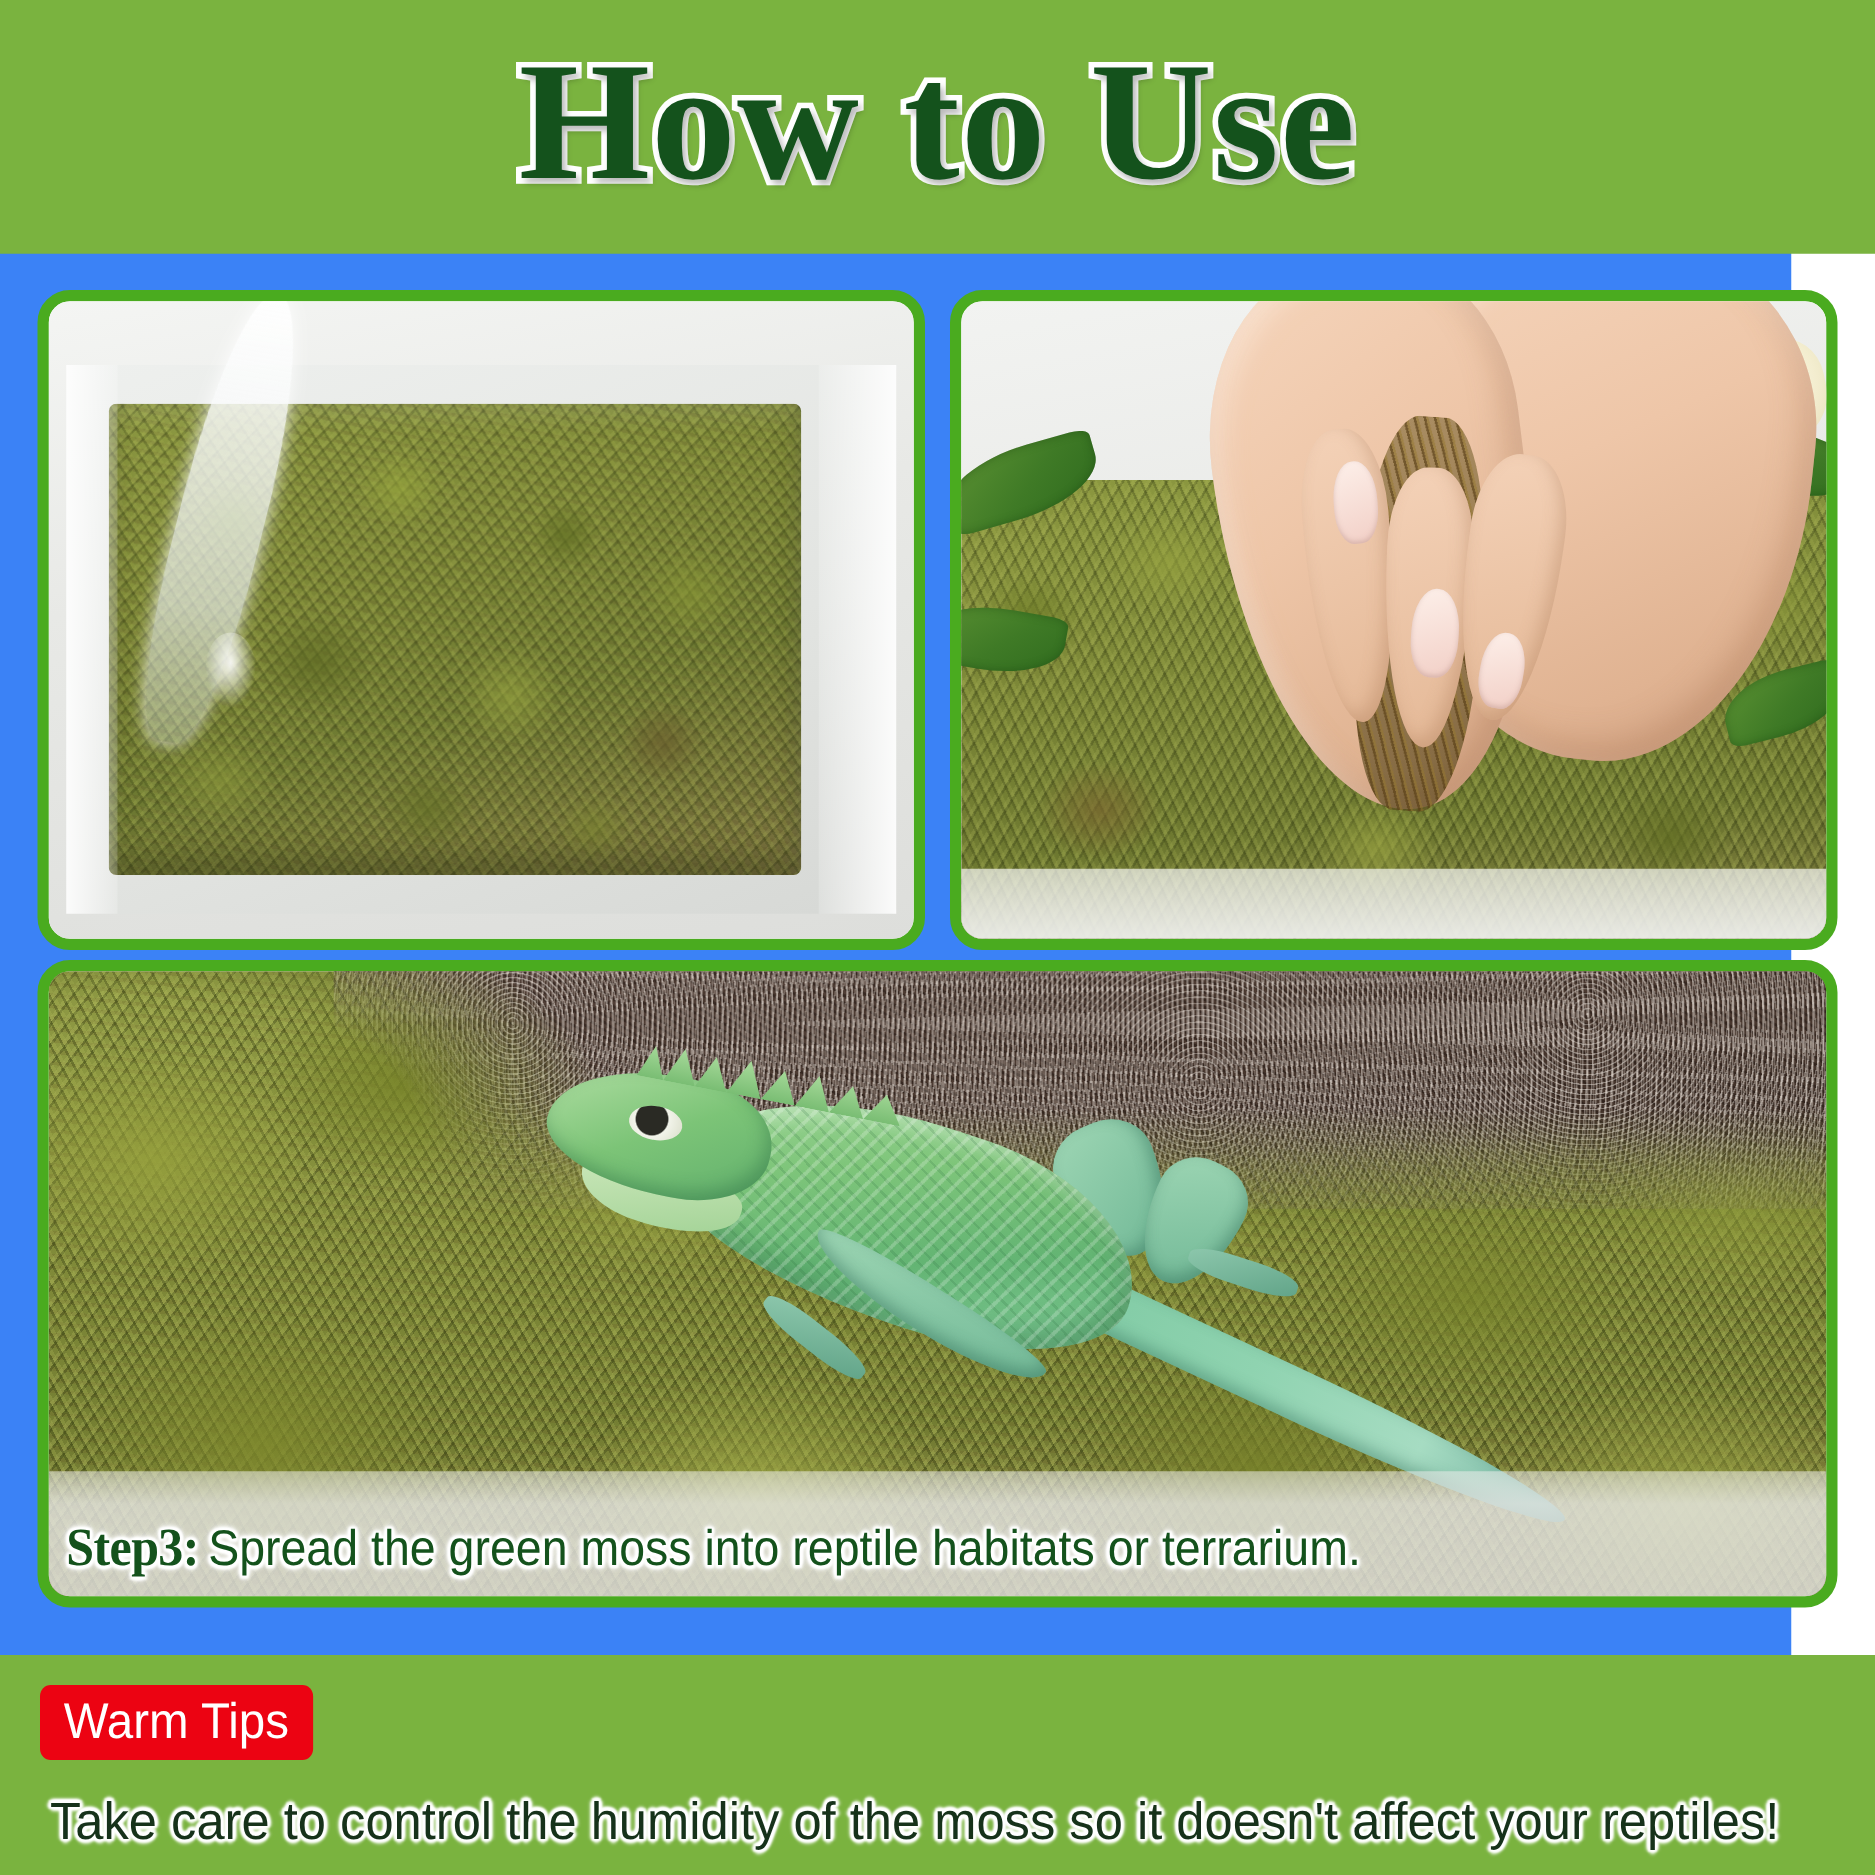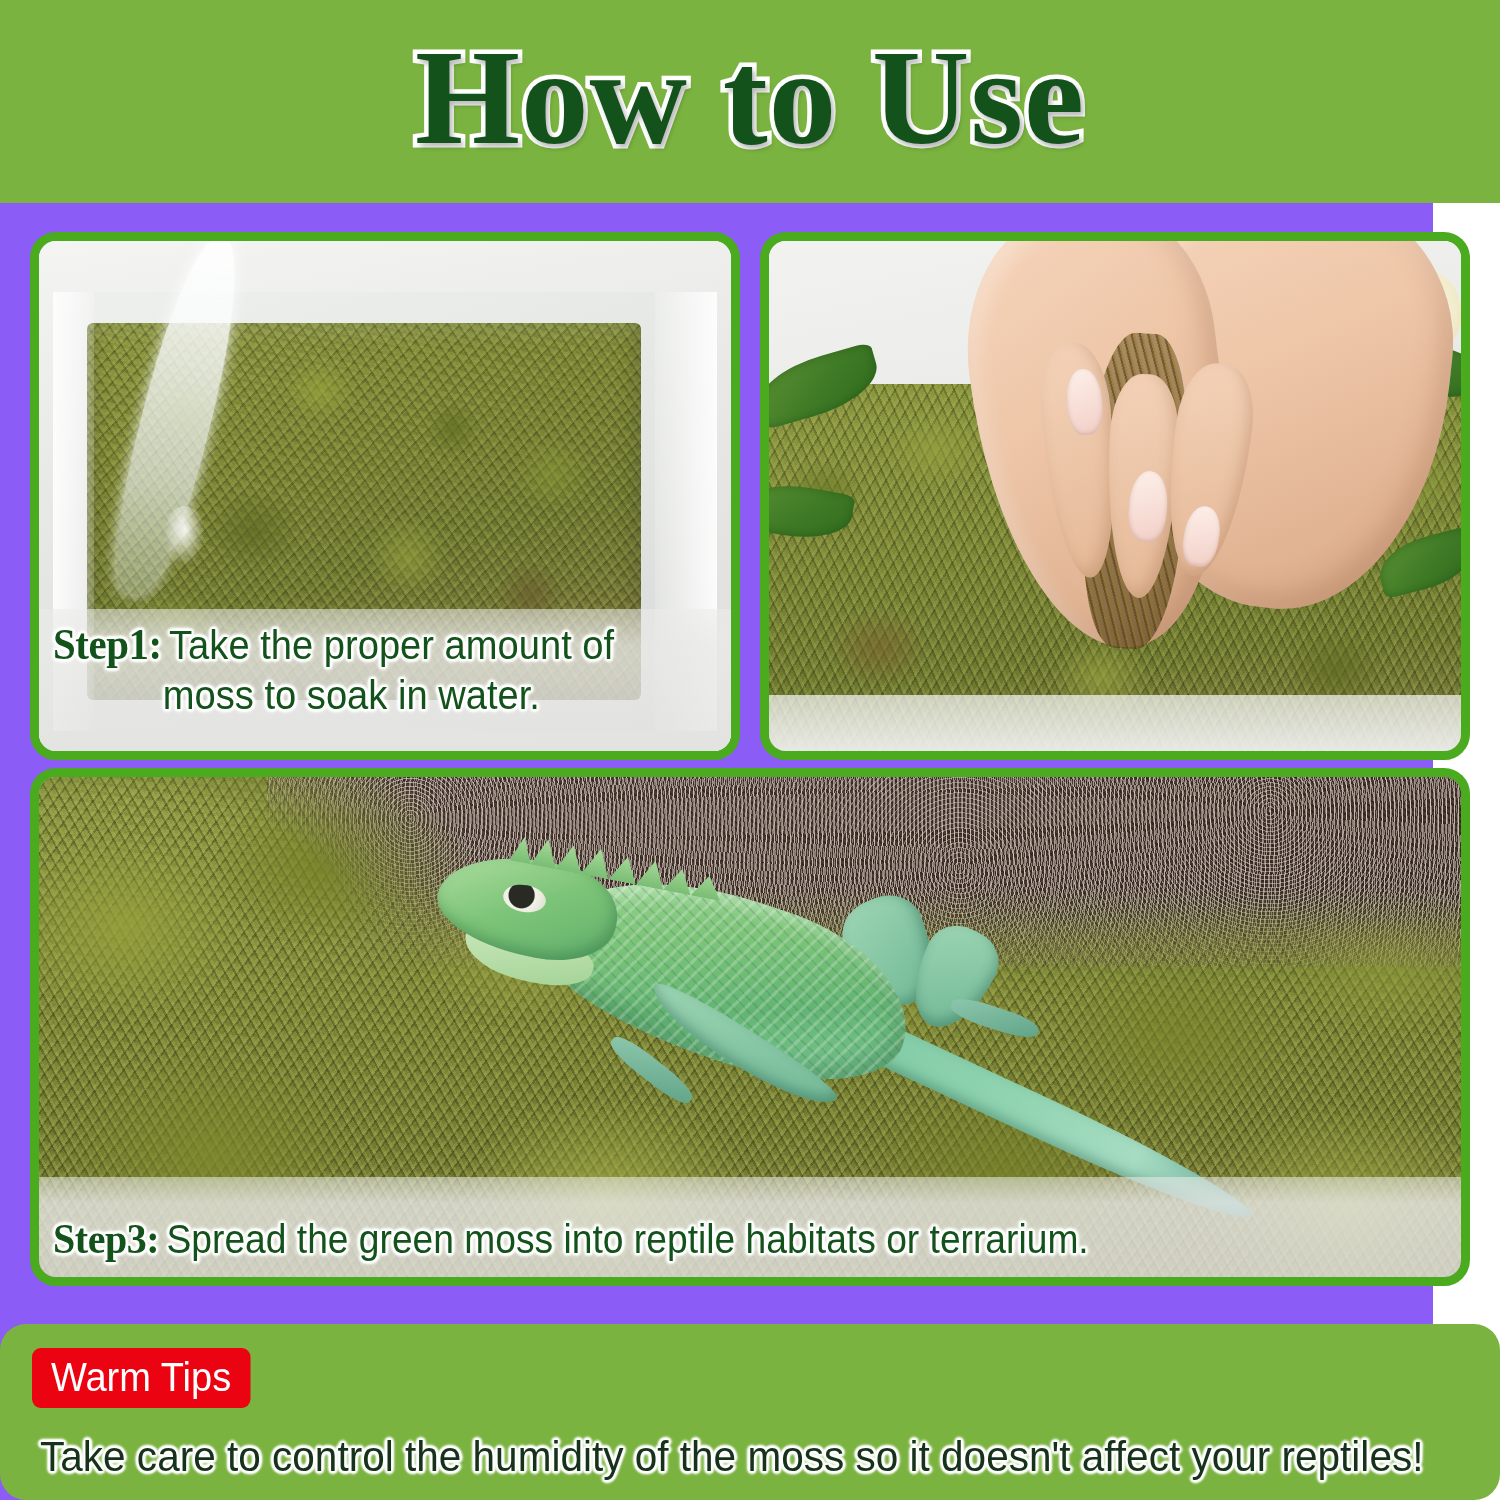--- a/index.html
+++ b/index.html
@@ -5,21 +5,21 @@
   * { margin:0; padding:0; box-sizing:border-box; }
   html, body {
     width:1500px; height:1500px;
     background:#ffffff;
     font-family:"Liberation Sans", sans-serif;
     overflow:hidden;
   }
   #page {
     position:relative;
     width:1433px; height:1500px;
-    background:#8b5cf6;
+    background:#3b82f6;
   }
 
   
   .header-banner {
     position:absolute; left:0; top:0;
     width:1500px; height:203px;
     background:#7ab33f;
     display:flex; align-items:center; justify-content:center;
   }
   .page-title {
@@ -90,21 +90,20 @@
     margin-right:8px;
   }
   .cap-wide .cap-line { font-size:40px; }
   .cap-wide .step-label { font-size:43px; }
 
   
   .footer-banner {
     position:absolute; left:0; top:1324px;
     width:1500px; height:176px;
     background:#7ab33f;
-    border-radius:26px;
   }
   .warm-tips-badge {
     position:absolute; left:32px; top:24px;
     background:#ec0312;
     color:#ffffff;
     border-radius:9px;
     padding:9px 20px 11px 20px;
     font-size:40px;
     line-height:1;
     font-family:"Liberation Sans", sans-serif;
@@ -384,24 +383,20 @@
   <div class="card" id="card-step1">
     <div class="card-photo">
       <div class="p1-bg"></div>
       <div class="p1-tray"></div>
       <div class="p1-brick"></div>
       <div class="p1-edge-l"></div>
       <div class="p1-edge-r"></div>
       <div class="p1-water"></div>
       <div class="p1-splash"></div>
     </div>
-    <div class="caption cap-small">
-      <span class="cap-line"><span class="step-label">Step1:</span><span>Take the proper amount of</span></span>
-      <span class="cap-line indented">moss to soak in water.</span>
-    </div>
   </div>
 
   <div class="card" id="card-step2">
     <div class="card-photo">
       <div class="p2-bg"></div>
       <div class="p2-mossbed"></div>
       <div class="p2-tray-edge"></div>
       <div class="p2-leaf l1"></div>
       <div class="p2-leaf l2"></div>
       <div class="p2-leaf l3"></div>

